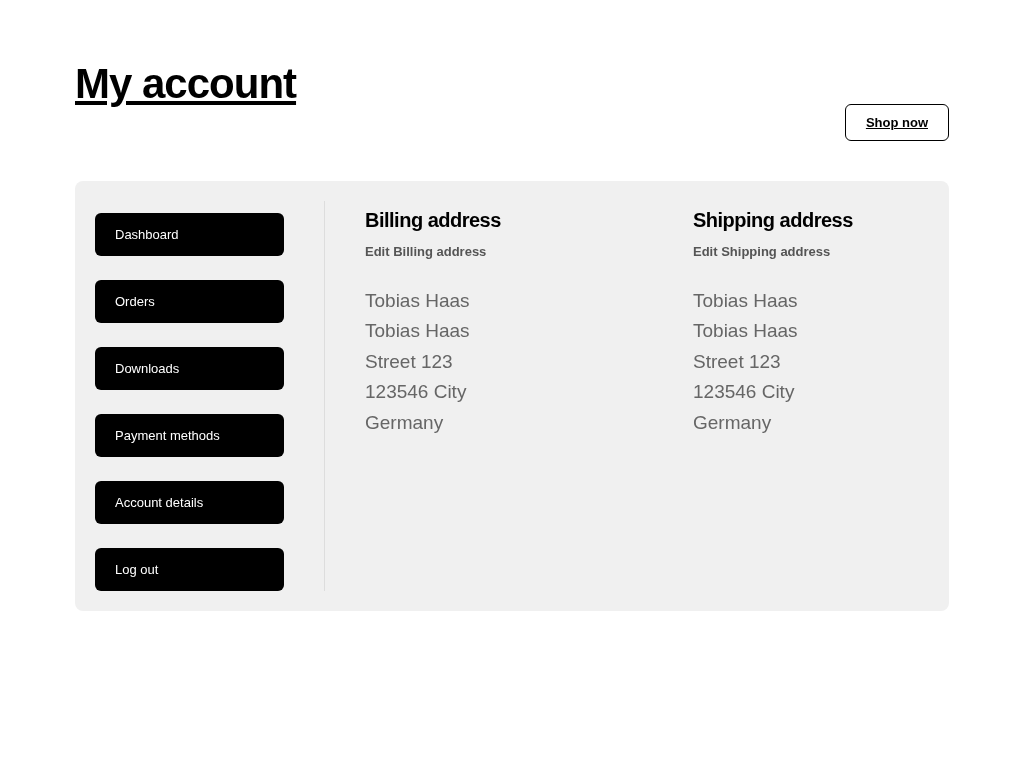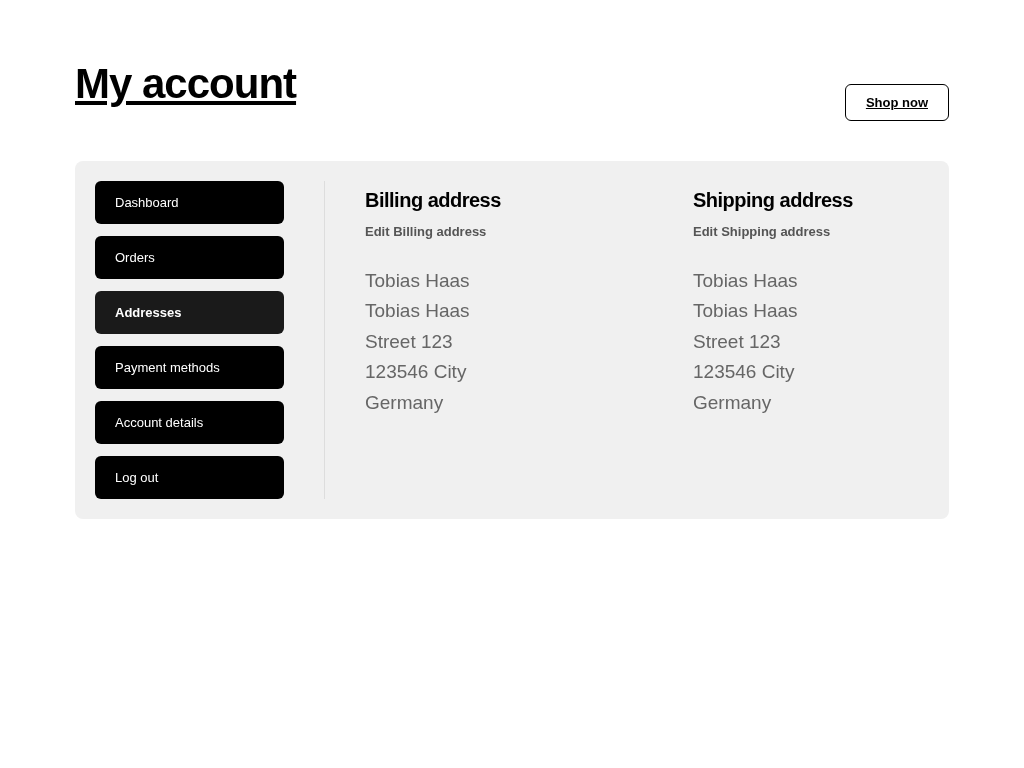--- a/index.html
+++ b/index.html
@@ -39,21 +39,21 @@
     }
     .shop-now-btn {
       background: #fff;
       border: 1.5px solid #000;
       border-radius: 6px;
       padding: 10px 20px;
       font-size: 13px;
       font-weight: 600;
       color: #000;
       cursor: pointer;
-      margin-top: 24px;
+      margin-top: 44px;
     }
     .content-panel {
       background: #f0f0f0;
       border-radius: 8px;
       padding: 20px;
       display: flex;
       gap: 0;
     }
     .sidebar {
       width: 230px;
@@ -66,20 +66,21 @@
     .nav-item {
       background: #000;
       color: #fff;
       border: none;
       border-radius: 6px;
       padding: 14px 20px;
       font-size: 13px;
       text-align: left;
       cursor: pointer;
       font-weight: 400;
+      margin-top: 12px;
     }
     .nav-item.active {
       background: #1a1a1a;
       font-weight: 600;
     }
     .main-content {
       flex: 1;
       padding: 8px 0 8px 40px;
       display: flex;
       gap: 92px;
@@ -118,21 +119,21 @@
   <div class="header-left">
     <h1 class="page-title">My account</h1>
   </div>
   <button class="shop-now-btn">Shop now</button>
 </div>
 
 <div class="content-panel">
   <nav class="sidebar">
     <button class="nav-item">Dashboard</button>
     <button class="nav-item">Orders</button>
-    <button class="nav-item active">Addresses</button>
+    <button class="nav-item">Downloads</button>
     <button class="nav-item">Payment methods</button>
     <button class="nav-item">Account details</button>
     <button class="nav-item">Log out</button>
   </nav>
 
   <div class="main-content">
     <div class="address-block">
       <h2 class="address-heading">Billing address</h2>
       <a class="edit-link">Edit Billing address</a>
       <div class="address-lines">

